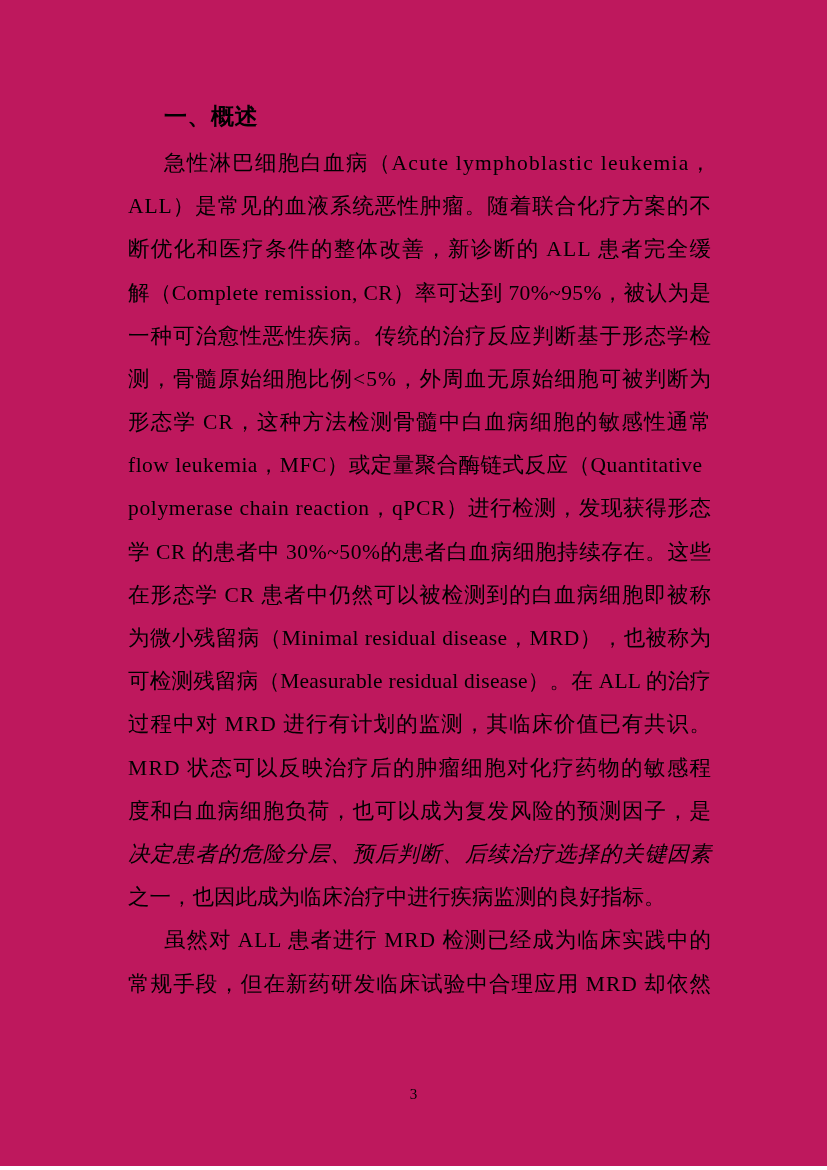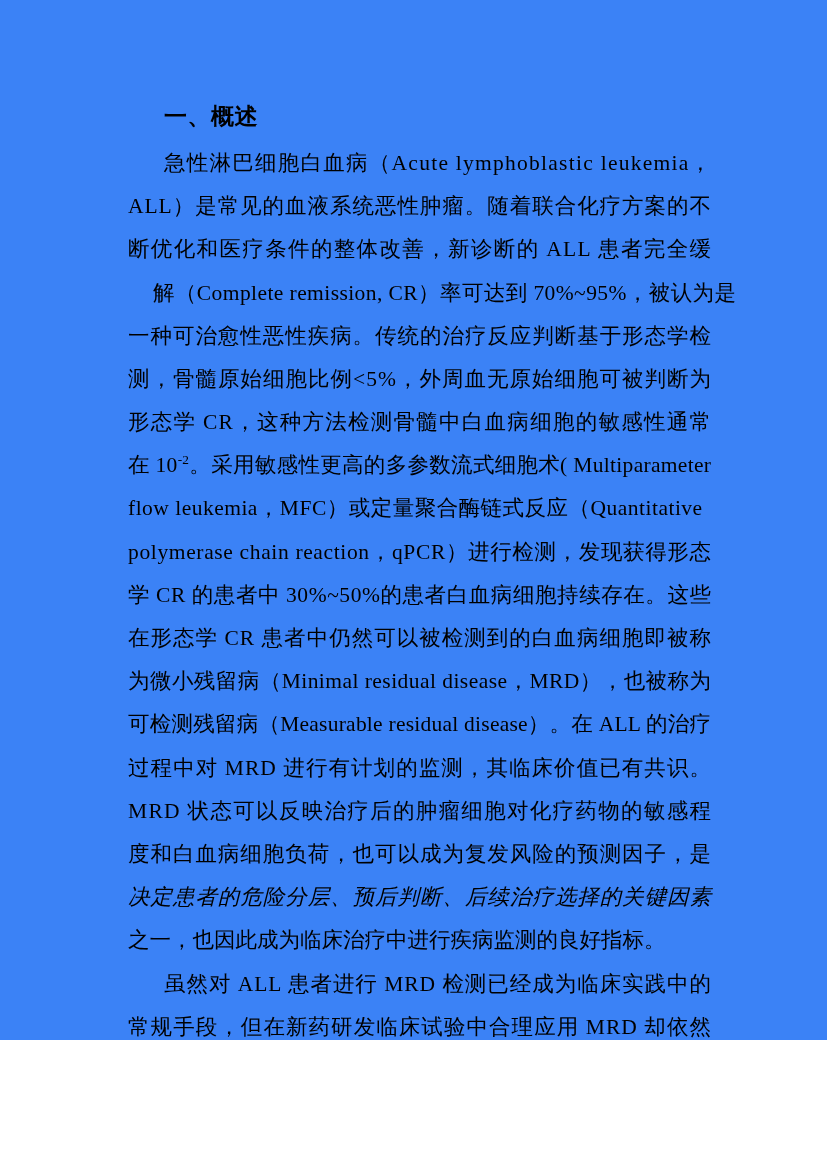--- a/index.html
+++ b/index.html
@@ -8,22 +8,22 @@
     background: #ffffff;
   }
   body {
     font-family: "Liberation Serif", "DejaVu Serif", serif;
     color: #000000;
     -webkit-font-smoothing: antialiased;
   }
   .page {
     position: relative;
     width: 827px;
-    height: 1040px;
-    background: #3b82f6;
+    height: 1166px;
+    background: #be185d;
     overflow: hidden;
     box-sizing: border-box;
     padding-left: 38px;
   }
   .content {
     position: absolute;
     left: 128px;
     top: 100px;
     width: 583px;
   }
@@ -92,33 +92,30 @@
       <div class="ln pad-left">
         <span style="letter-spacing: 1.258px;">急性淋巴细胞白血病（Acute lymphoblastic leukemia，</span>
       </div>
       <div class="ln">
         <span style="letter-spacing: 0.969px;">ALL）是常见的血液系统恶性肿瘤。随着联合化疗方案的不</span>
       </div>
       <div class="ln">
         <span style="letter-spacing: 1.361px;">断优化和医疗条件的整体改善，新诊断的 ALL 患者完全缓</span>
       </div>
       <div class="ln">
-        <span style="letter-spacing: 0.418px; margin-left: 25px;">解（Complete remission, CR）率可达到 70%~95%，被认为是</span>
+        <span style="letter-spacing: 0.418px;">解（Complete remission, CR）率可达到 70%~95%，被认为是</span>
       </div>
       <div class="ln">
         <span style="letter-spacing: 0.96px;">一种可治愈性恶性疾病。传统的治疗反应判断基于形态学检</span>
       </div>
       <div class="ln">
         <span style="letter-spacing: 1.008px;">测，骨髓原始细胞比例&lt;5%，外周血无原始细胞可被判断为</span>
       </div>
       <div class="ln">
         <span style="letter-spacing: 1.267px;">形态学 CR，这种方法检测骨髓中白血病细胞的敏感性通常</span>
-      </div>
-      <div class="ln">
-        <span id="sup-line" style="letter-spacing: 0.309px;">在 10<sup>-2</sup>。采用敏感性更高的多参数流式细胞术( Multiparameter</span>
       </div>
       <div class="ln">
         <span style="letter-spacing: 0.484px;">flow leukemia，MFC）或定量聚合酶链式反应（Quantitative</span>
       </div>
       <div class="ln">
         <span style="letter-spacing: 0.645px;">polymerase chain reaction，qPCR）进行检测，发现获得形态</span>
       </div>
       <div class="ln">
         <span style="letter-spacing: 0.572px;">学 CR 的患者中 30%~50%的患者白血病细胞持续存在。这些</span>
       </div>

